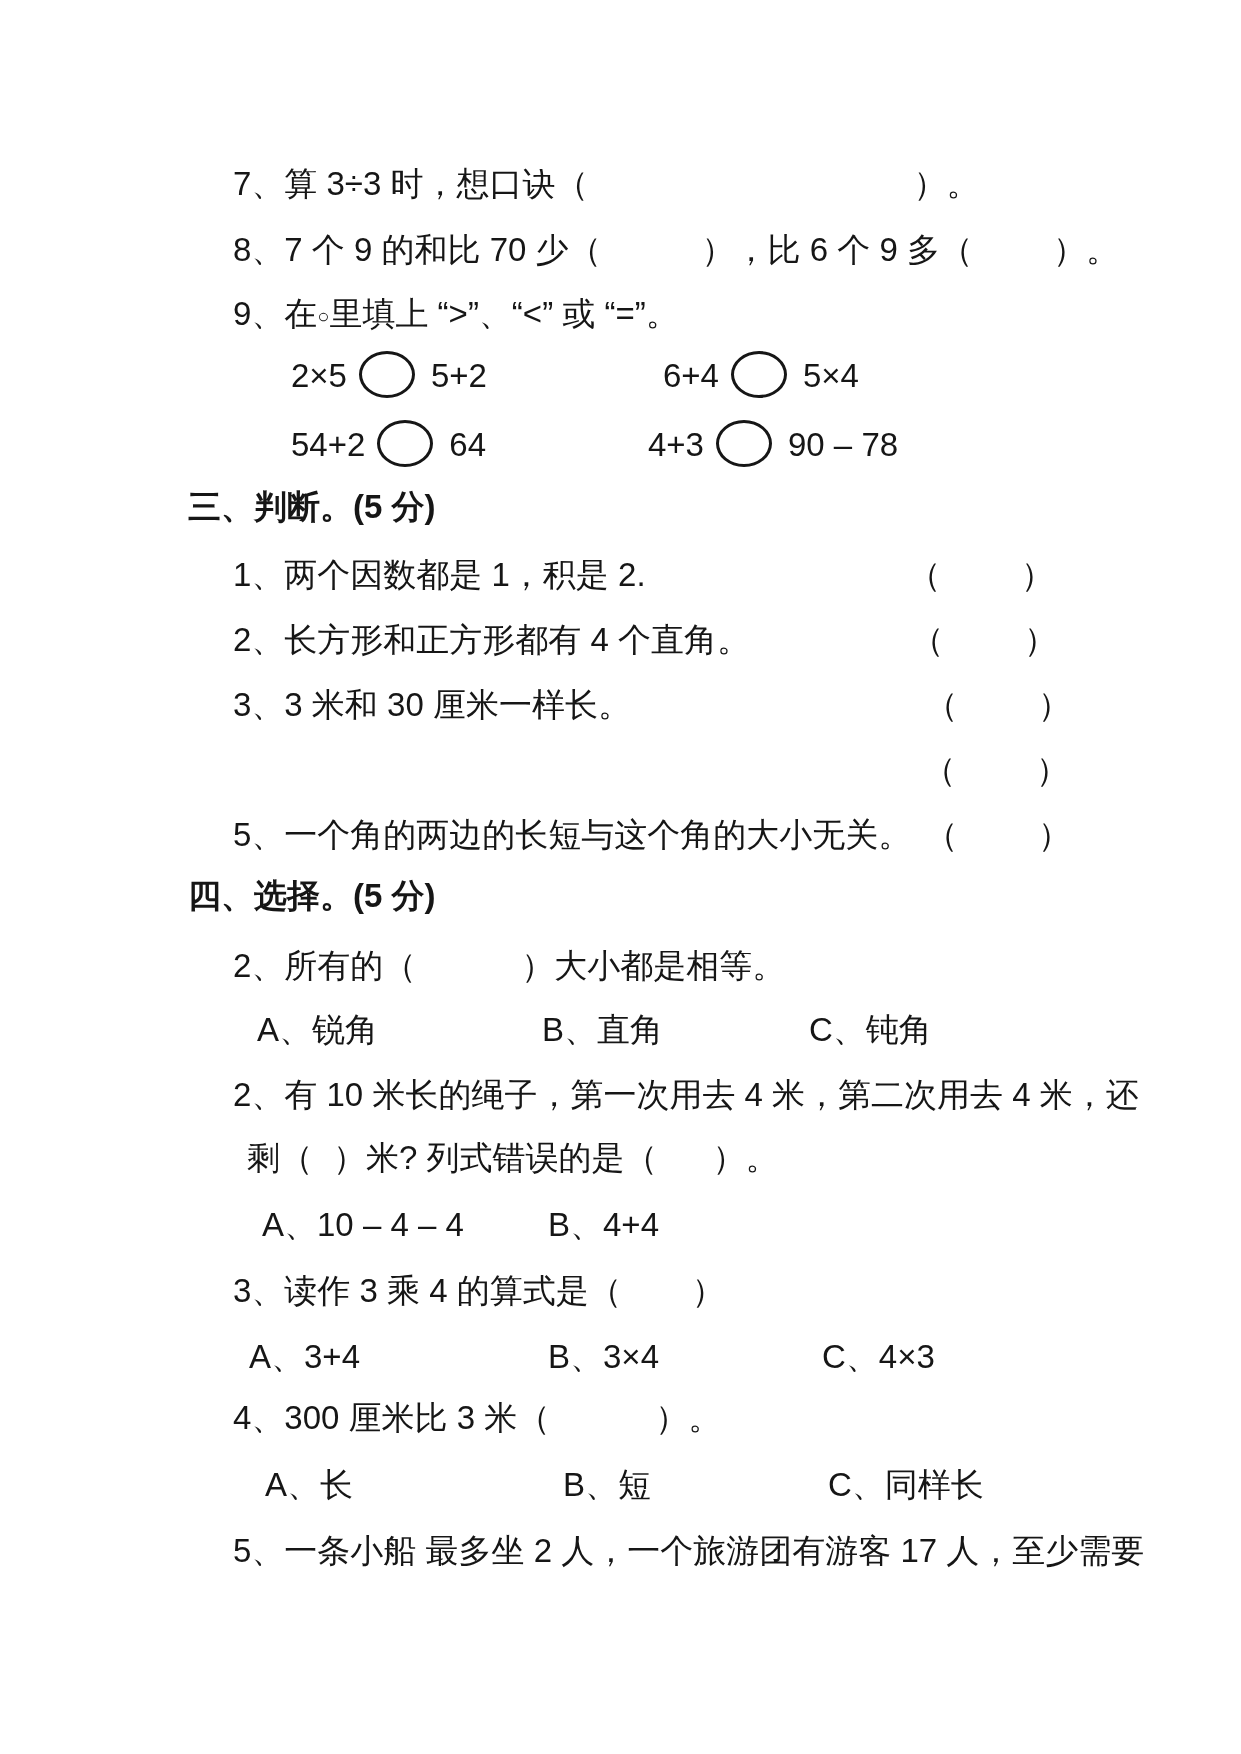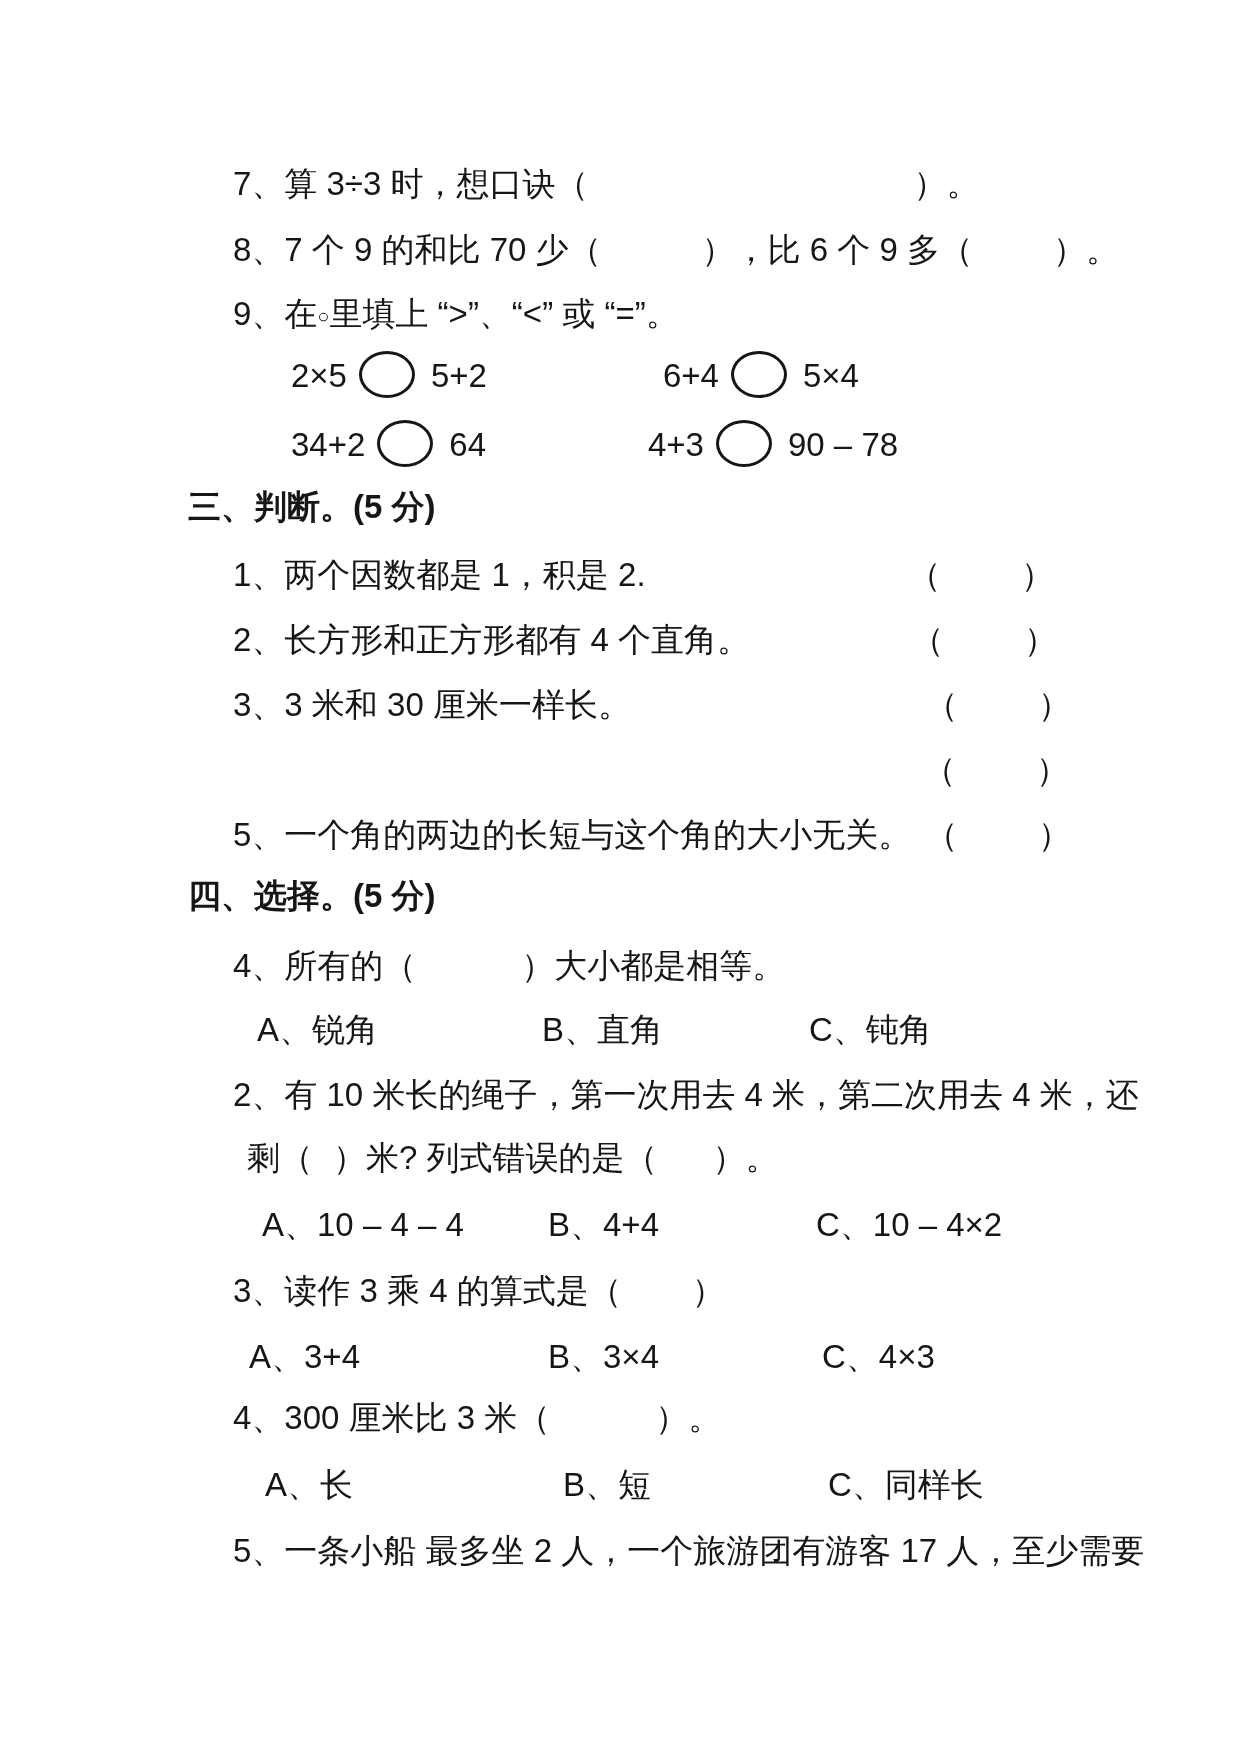--- a/index.html
+++ b/index.html
@@ -59,21 +59,21 @@
     <span class="abs" style="left:291px">
       <span>2×5</span><span class="circle"></span><span>5+2</span>
     </span>
     <span class="abs" style="left:663px">
       <span>6+4</span><span class="circle"></span><span>5×4</span>
     </span>
   </div>
 
   <div class="row" style="top:412px">
     <span class="abs" style="left:291px">
-      <span>34+2</span><span class="circle"></span><span>64</span>
+      <span>54+2</span><span class="circle"></span><span>64</span>
     </span>
     <span class="abs" style="left:648px">
       <span>4+3</span><span class="circle"></span><span>90 – 78</span>
     </span>
   </div>
 
   <div class="row h" style="top:474px">三、判断。(5 分)</div>
 
   <div class="row q" style="top:542px">
     <span>1、两个因数都是 1，积是 2.</span>
@@ -91,36 +91,35 @@
     <span class="abs" style="left:923px"><span>（</span><span class="sp" style="width:80px"></span><span>）</span></span>
   </div>
   <div class="row q" style="top:802px">
     <span>5、一个角的两边的长短与这个角的大小无关。</span>
     <span class="abs" style="left:925px"><span>（</span><span class="sp" style="width:80px"></span><span>）</span></span>
   </div>
 
   <div class="row h" style="top:863px">四、选择。(5 分)</div>
 
   <div class="row q" style="top:933px">
-    <span>4、所有的（</span><span class="sp" style="width:105px"></span><span>）大小都是相等。</span>
+    <span>2、所有的（</span><span class="sp" style="width:105px"></span><span>）大小都是相等。</span>
   </div>
   <div class="row" style="top:997px">
     <span class="abs" style="left:257px">A、锐角</span>
     <span class="abs" style="left:542px">B、直角</span>
     <span class="abs" style="left:809px">C、钝角</span>
   </div>
 
   <div class="row q" style="top:1062px">2、有 10 米长的绳子，第一次用去 4 米，第二次用去 4 米，还</div>
   <div class="row q2b" style="top:1125px">
     <span>剩（</span><span class="sp" style="width:20px"></span><span>）米? 列式错误的是（</span><span class="sp" style="width:55px"></span><span>）。</span>
   </div>
   <div class="row" style="top:1192px">
     <span class="abs" style="left:262px">A、10 – 4 – 4</span>
     <span class="abs" style="left:548px">B、4+4</span>
-    <span class="abs" style="left:816px">C、10 – 4×2</span>
   </div>
 
   <div class="row q" style="top:1258px">
     <span>3、读作 3 乘 4 的算式是（</span><span class="sp" style="width:70px"></span><span>）</span>
   </div>
   <div class="row" style="top:1324px">
     <span class="abs" style="left:249px">A、3+4</span>
     <span class="abs" style="left:548px">B、3×4</span>
     <span class="abs" style="left:822px">C、4×3</span>
   </div>

